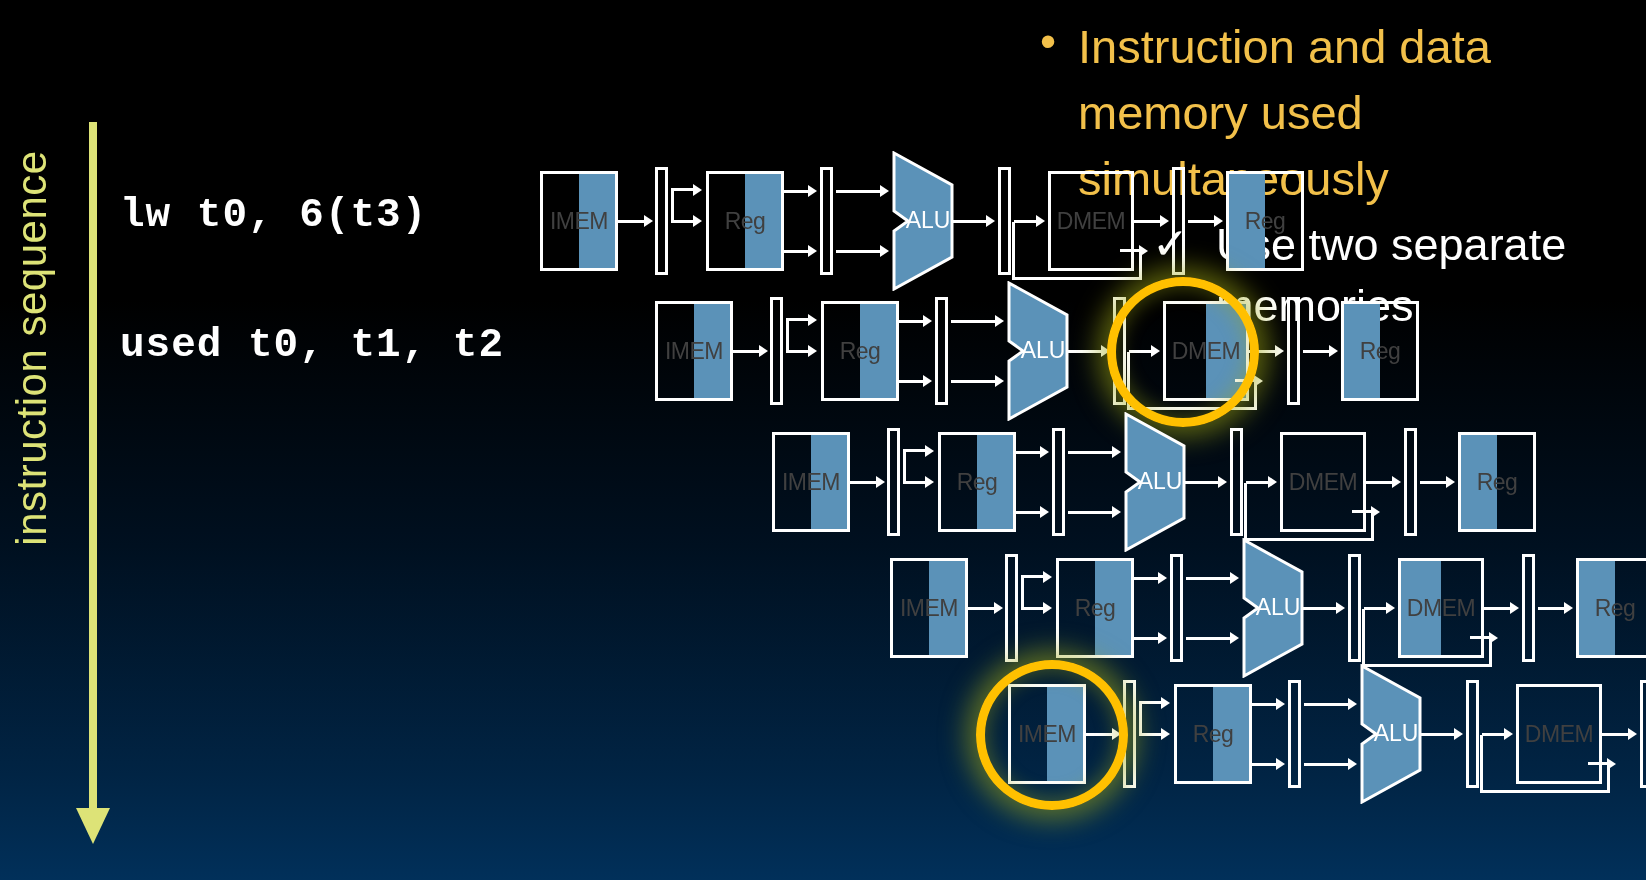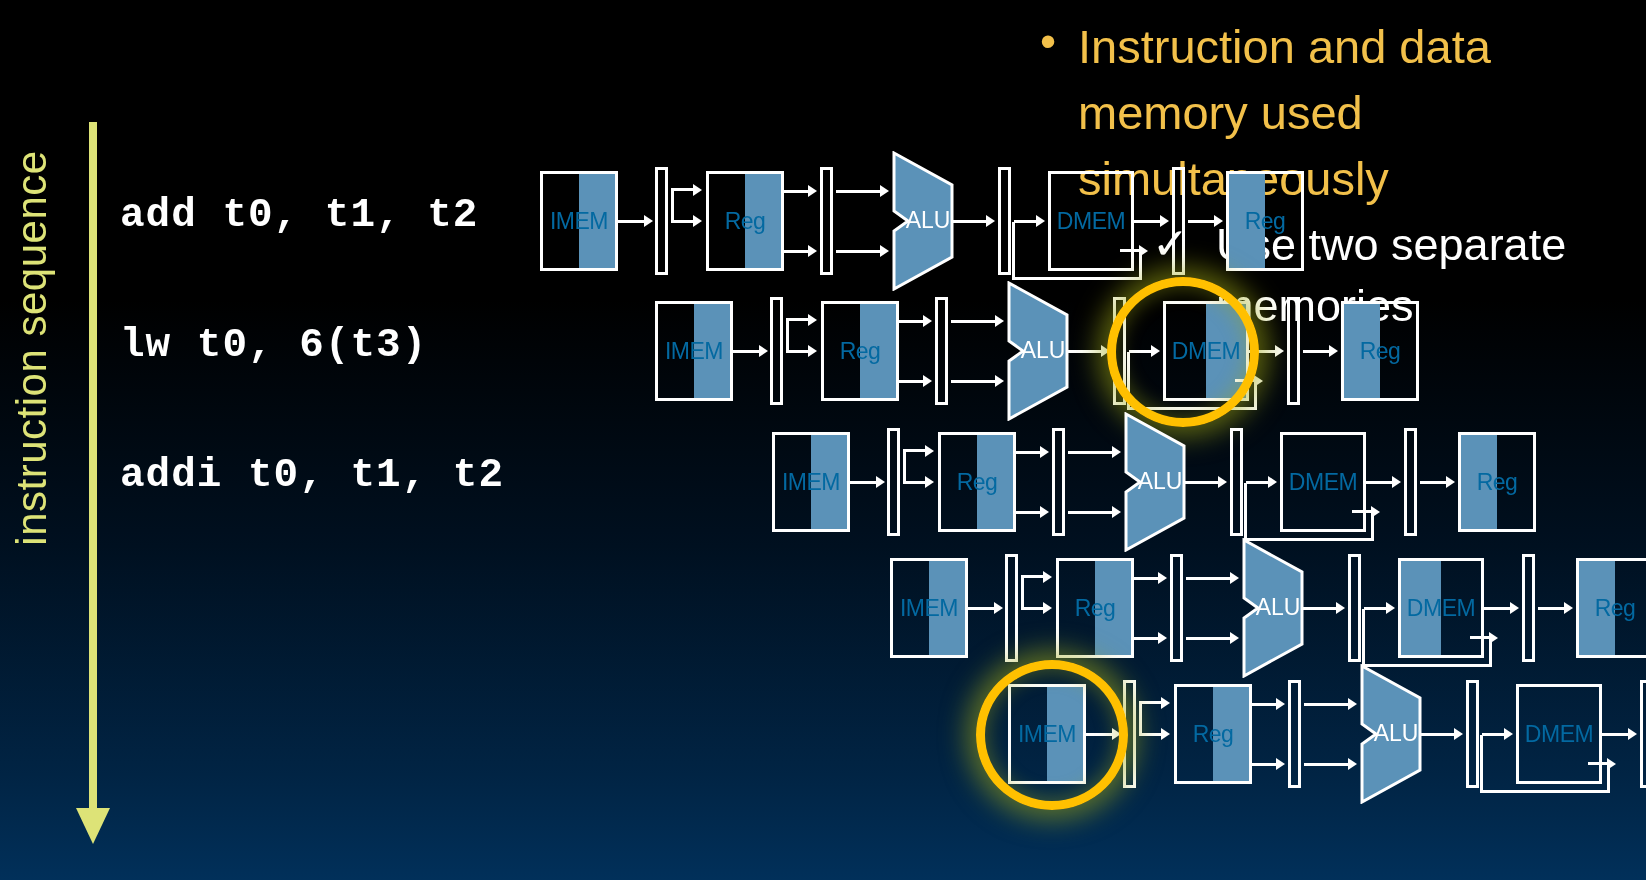--- a/index.html
+++ b/index.html
@@ -39,21 +39,21 @@
   #sub-text{color:#ffffff;font-size:45px;line-height:61px;}
 
   
   .datapath{position:absolute;height:116px;}
 
   .memblk{height:100px;top:8px;border:3px solid #ffffff;box-sizing:border-box;
     background:transparent;display:flex;align-items:center;justify-content:center;position:absolute;}
   .memblk .stripe{position:absolute;top:0;bottom:0;width:50%;background:#5b92b8;}
   .memblk .stripe.right{right:0;}
   .memblk .stripe.left{left:0;}
-  .memblk .lbl{position:relative;z-index:3;color:#0369a1;font-size:23px;line-height:23px;letter-spacing:-0.5px;}
+  .memblk .lbl{position:relative;z-index:3;color:#404040;font-size:23px;line-height:23px;letter-spacing:-0.5px;}
 
   .pipereg{position:absolute;top:4px;height:108px;width:13px;border:3px solid #ffffff;box-sizing:border-box;background:transparent;}
 
   .alu{position:absolute;top:-12px;width:62px;height:140px;}
   .alu svg{display:block;}
 
   .wire{position:absolute;background:#ffffff;}
   .arrowhead{position:absolute;width:0;height:0;border-top:6px solid transparent;border-bottom:6px solid transparent;border-left:9px solid #ffffff;}
 
   
@@ -65,23 +65,22 @@
 
 <div class="stage">
 
   <div id="seq-axis">
     <div class="shaft"></div>
     <div class="head"></div>
   </div>
   <div id="seq-label">instruction sequence</div>
 
   <div id="instruction-list">
-      <div class="instr">add t0, t1, t2</div>
       <div class="instr">lw t0, 6(t3)</div>
-      <div class="instr">addi t0, t1, t2</div>
+      <div class="instr">used t0, t1, t2</div>
     </div>
 
   <div id="bullet-block">
     <div id="bullet-row">
       <div id="bullet-dot">•</div>
       <div id="bullet-text">Instruction and data memory used simultaneously</div>
     </div>
     <div id="sub-row">
       <div id="check-mark">✓</div>
       <div id="sub-text">Use two separate memories</div>

